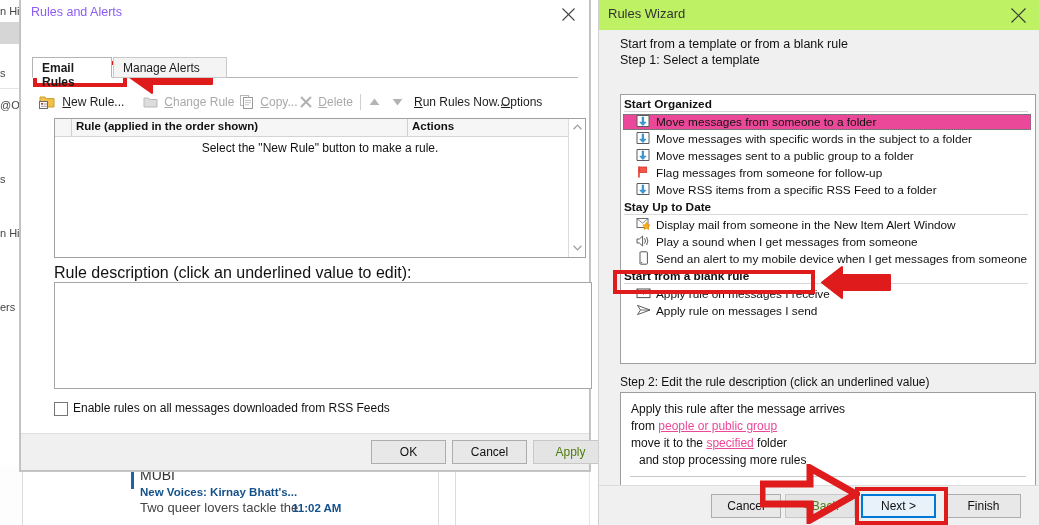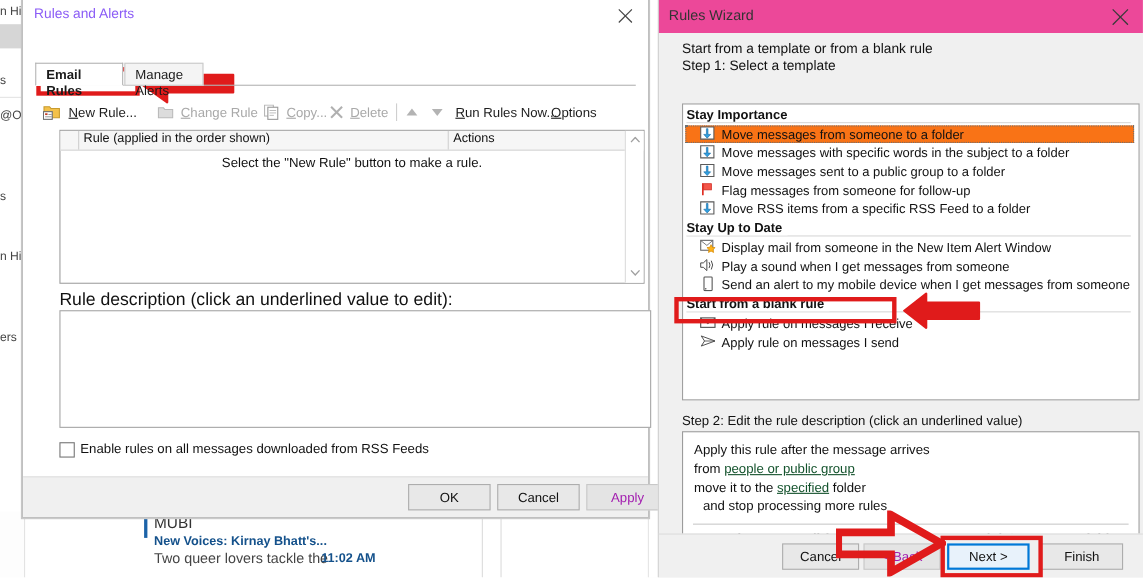--- a/index.html
+++ b/index.html
@@ -54,71 +54,71 @@
   .toolbar{position:absolute;left:12px;top:63px;width:545px;height:22px;}
   .tb-item{position:absolute;top:0;height:22px;font-size:12px;color:#1d1d1d;white-space:nowrap;
            line-height:22px;}
   .tb-item.dis{color:#a9a9a9;}
   .tb-sep{position:absolute;top:3px;width:1px;height:16px;background:#cfcfcf;}
   .u{text-decoration:underline;}
 
   .listbox{position:absolute;left:33px;top:90px;width:530px;height:138px;
            border:1px solid #a0a0a0;background:#ffffff;}
   .lb-head{position:absolute;left:0;top:0;width:100%;height:17px;background:#f6f6f6;
-           border-bottom:1px solid #d4d4d4;}
+           border-bottom:1px solid #d4d4d4;font-weight:bold;}
   .lb-head .cell{position:absolute;top:1px;font-size:11.5px;color:#111;}
   .lb-head .divline{position:absolute;top:0;width:1px;height:17px;background:#d0d0d0;}
   .lb-msg{position:absolute;left:0;top:22px;width:100%;text-align:center;font-size:12px;color:#111;}
   .vscroll{position:absolute;top:0;right:0;width:16px;bottom:0;background:#ffffff;
            border-left:1px solid #dcdcdc;}
   .vscroll .arr{position:absolute;left:0;width:16px;height:17px;}
   .vscroll .arr.up{top:0;}
   .vscroll .arr.dn{bottom:0;}
 
   .lbl-desc{position:absolute;left:33px;top:236px;font-size:16px;color:#111;}
   .descbox{position:absolute;left:33px;top:254px;width:536px;height:105px;
            border:1px solid #a6a6a6;background:#ffffff;}
 
   .chkrow{position:absolute;left:33px;top:373px;font-size:12px;color:#111;}
   .chkbox{position:absolute;left:0;top:1px;width:12px;height:12px;border:1px solid #767676;
           background:#fff;}
   .chkrow span.lab{position:absolute;left:19px;top:0;white-space:nowrap;}
 
   .btn{position:absolute;height:24px;background:#e8e8e8;border:1px solid #adadad;
        font-size:12px;color:#111;text-align:center;line-height:22px;box-sizing:border-box;}
-  .btn.dis{color:#a21caf;border-color:#c8c8c8;background:#e4e4e4;}
+  .btn.dis{color:#4d7c0f;border-color:#c8c8c8;background:#e4e4e4;}
   .btn.primary{background:#e8f2fb;border:2px solid #0078d7;line-height:20px;}
 
   
   #rules-wizard{left:598px;top:0;width:441px;height:525px;background:#f0f0f0;
                 box-shadow:none;border-left:1px solid #d0d0d0;}
-  #rw-title{height:30px;background:#ec4899;}
+  #rw-title{height:30px;background:#bef264;}
   #rw-title span.t{top:6px;left:9px;font-size:13px;color:#333;}
   #rw-body{position:absolute;left:12px;top:30px;width:441px;height:455px;background:#f0f0f0;}
   #rw-footer{position:absolute;left:0;top:485px;width:441px;height:40px;background:#f0f0f0;
              border-top:1px solid #dcdcdc;}
 
   .rw-head{position:absolute;left:9px;font-size:12.5px;color:#111;white-space:nowrap;}
   .tmplbox{position:absolute;left:9px;top:64px;width:414px;height:268px;
            border:1px solid #a0a0a0;background:#ffffff;overflow:hidden;}
   .grp{position:absolute;left:3px;width:404px;height:15px;font-size:11.8px;font-weight:bold;
        color:#111;}
   .grp .rule{position:absolute;left:0;bottom:0;width:404px;height:1px;background:#d8d8d8;}
   .grp .gtxt{position:absolute;left:0;top:0;background:#ffffff;padding-right:5px;}
   .titem{position:absolute;left:2px;width:408px;height:16px;font-size:11.8px;color:#111;
          white-space:nowrap;}
-  .titem.sel{background:#f97316;outline:1px dotted #6f6f6f;outline-offset:-1px;}
+  .titem.sel{background:#ec4899;outline:1px dotted #6f6f6f;outline-offset:-1px;}
   .titem .ic{position:absolute;left:13px;top:0;width:17px;height:16px;}
   .titem .tx{position:absolute;left:33px;top:1px;}
 
   .lbl-step2{position:absolute;left:9px;top:345px;font-size:12px;color:#111;}
   .descbox2{position:absolute;left:9px;top:362px;width:414px;height:108px;
             border:1px solid #9c9c9c;background:#ffffff;}
   .d2line{position:absolute;left:10px;font-size:12px;color:#111;white-space:nowrap;}
-  .d2link{color:#14532d;text-decoration:underline;}
+  .d2link{color:#ec4899;text-decoration:underline;}
   .d2rule{position:absolute;left:9px;width:396px;height:1px;background:#c9c9c9;}
   .d2ex{position:absolute;left:10px;font-size:12px;font-weight:bold;color:#111;white-space:nowrap;}
 
   
   .redbox{position:absolute;border:4px solid #e01b1b;box-sizing:border-box;}
   .redarrow{position:absolute;}
 </style>
 </head>
 <body>
 
@@ -157,21 +157,21 @@
         <line x1="0.5" y1="0.5" x2="12.5" y2="12.5" stroke="#444" stroke-width="1.1"></line>
         <line x1="12.5" y1="0.5" x2="0.5" y2="12.5" stroke="#444" stroke-width="1.1"></line>
       </svg>
     </div>
   </div>
 
   <div id="ra-body">
 
     <div class="tabstrip">
       <div class="tab active" style="left:0;width:80px;">Email Rules</div>
-      <div class="tab inactive" style="left:81px;width:72px;">Manage Alerts</div>
+      <div class="tab inactive" style="left:81px;width:114px;">Manage Alerts</div>
     </div>
     <div class="tabline" style="z-index:1;"></div>
 
     <div class="toolbar">
 
       <div class="tb-item" style="left:6px;">
         <svg width="16" height="14" viewBox="0 0 16 14" style="vertical-align:-3px">
           <path d="M1 2h5l1.3 1.6H15V12H1z" fill="#f3c14a" stroke="#c89b2e" stroke-width="1"></path>
           <rect x="0.5" y="6.5" width="8" height="7" fill="#ffffff" stroke="#6d6d6d"></rect>
           <rect x="2" y="8" width="2.2" height="1.6" fill="#c23b22"></rect>
@@ -281,21 +281,21 @@
   </div>
 
   <div id="rw-body">
     <div class="rw-head" style="top:7px;">Start from a template or from a blank rule</div>
     <div class="rw-head" style="top:23px;">Step 1: Select a template</div>
 
     <div class="tmplbox">
 
       <div class="grp" style="top:2px;">
         <div class="rule"></div>
-        <div class="gtxt">Stay Importance</div>
+        <div class="gtxt">Start Organized</div>
       </div>
       <div class="titem sel" style="top:19px;">
         <span class="ic">
           <svg width="15" height="14" viewBox="0 0 15 14">
               <path d="M1 1.5h12v11H1z" fill="#fff" stroke="#5a5a5a"></path>
               <path d="M7.6 3v5.2h2.4L6.9 11.6 3.8 8.2h2.4V3z" fill="#2f9fe0" stroke="#1b6fa8" stroke-width=".6"></path>
             </svg>
         </span>
         <span class="tx">Move messages from someone to a folder</span>
       </div>

